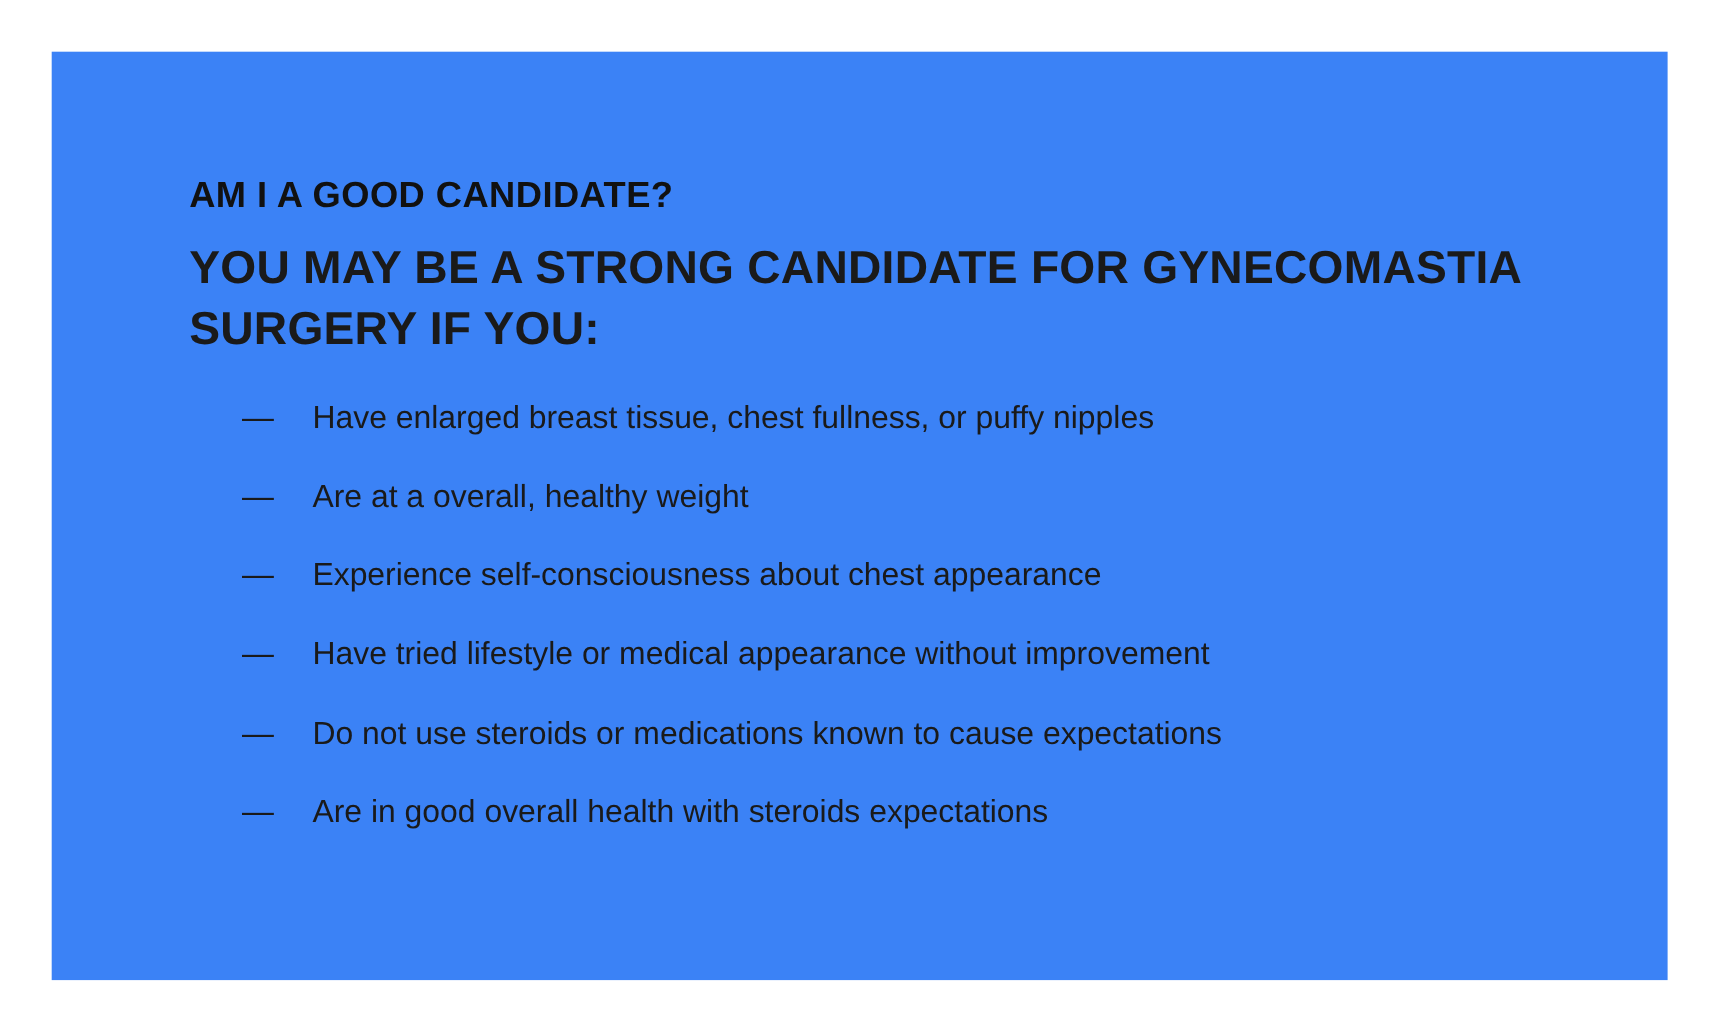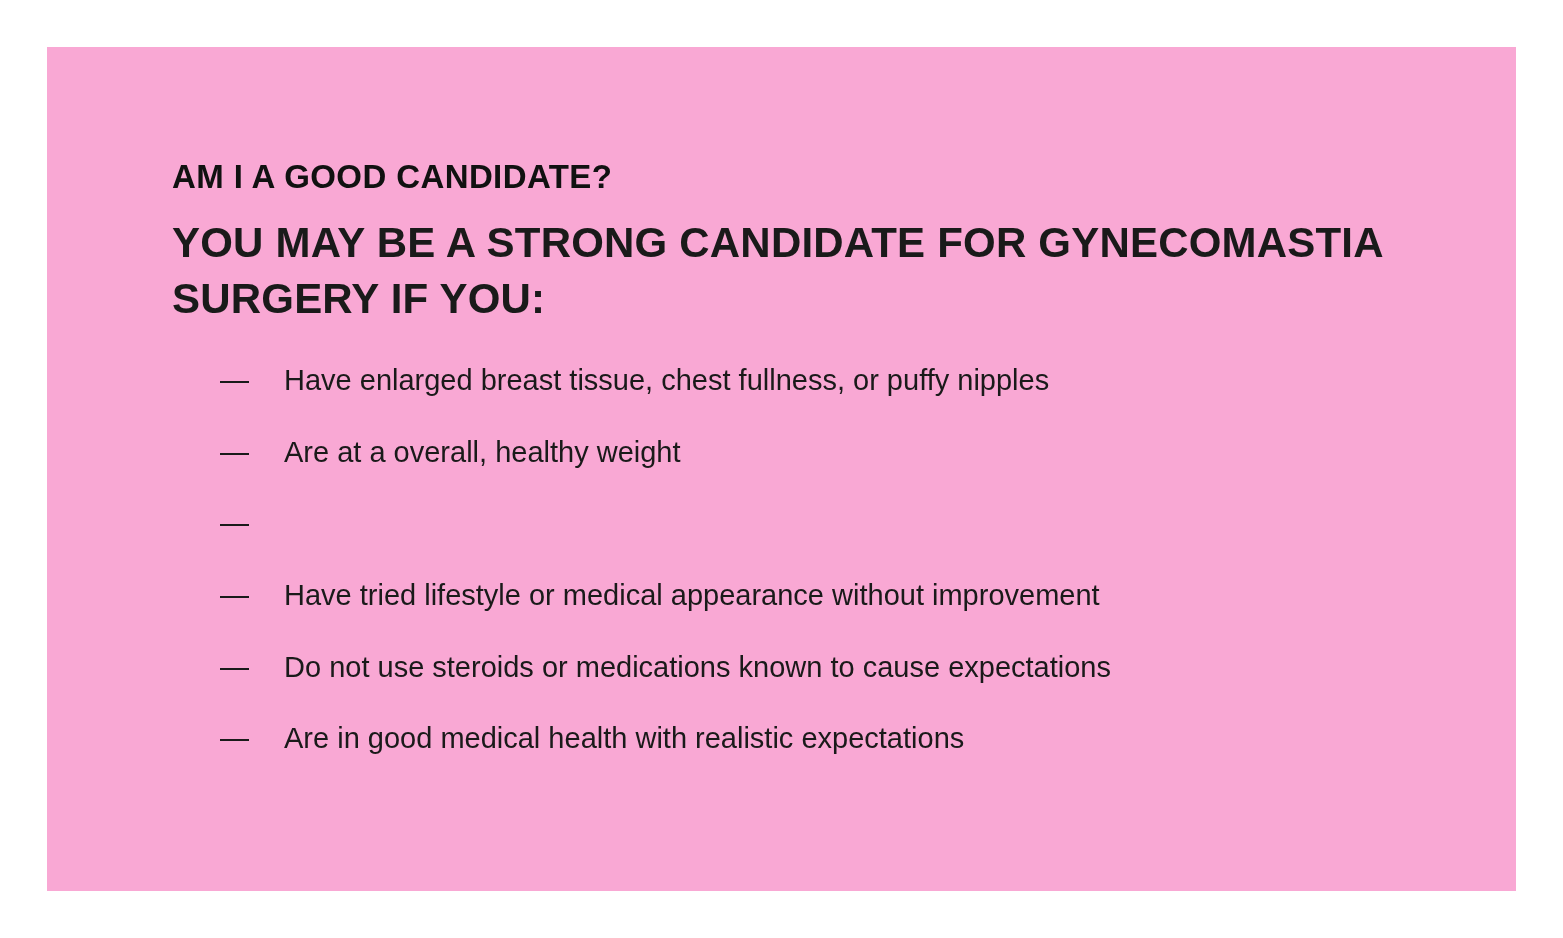--- a/index.html
+++ b/index.html
@@ -12,21 +12,21 @@
     background: #ffffff;
     font-family: "Liberation Sans", sans-serif;
     -webkit-font-smoothing: antialiased;
   }
   .card {
     position: absolute;
     left: 47px;
     top: 47px;
     width: 1469px;
     height: 844px;
-    background: #f9a8d4;
+    background: #3b82f6;
     box-sizing: border-box;
   }
   .card-inner {
     position: absolute;
     left: 125px;
     top: 110px;
     right: 60px;
   }
   .heading {
     font-size: 33px;
@@ -86,28 +86,29 @@
       <li class="list-item">
         <span class="dash">—</span>
         <span class="item-text">Have enlarged breast tissue, chest fullness, or puffy nipples</span>
       </li>
       <li class="list-item">
         <span class="dash">—</span>
         <span class="item-text">Are at a overall, healthy weight</span>
       </li>
       <li class="list-item">
         <span class="dash">—</span>
+        <span class="item-text">Experience self-consciousness about chest appearance</span>
       </li>
       <li class="list-item">
         <span class="dash">—</span>
         <span class="item-text">Have tried lifestyle or medical appearance without improvement</span>
       </li>
       <li class="list-item">
         <span class="dash">—</span>
         <span class="item-text">Do not use steroids or medications known to cause expectations</span>
       </li>
       <li class="list-item">
         <span class="dash">—</span>
-        <span class="item-text">Are in good medical health with realistic expectations</span>
+        <span class="item-text">Are in good overall health with steroids expectations</span>
       </li>
     </ul>
   </div>
 </div>
 
 </body></html>

